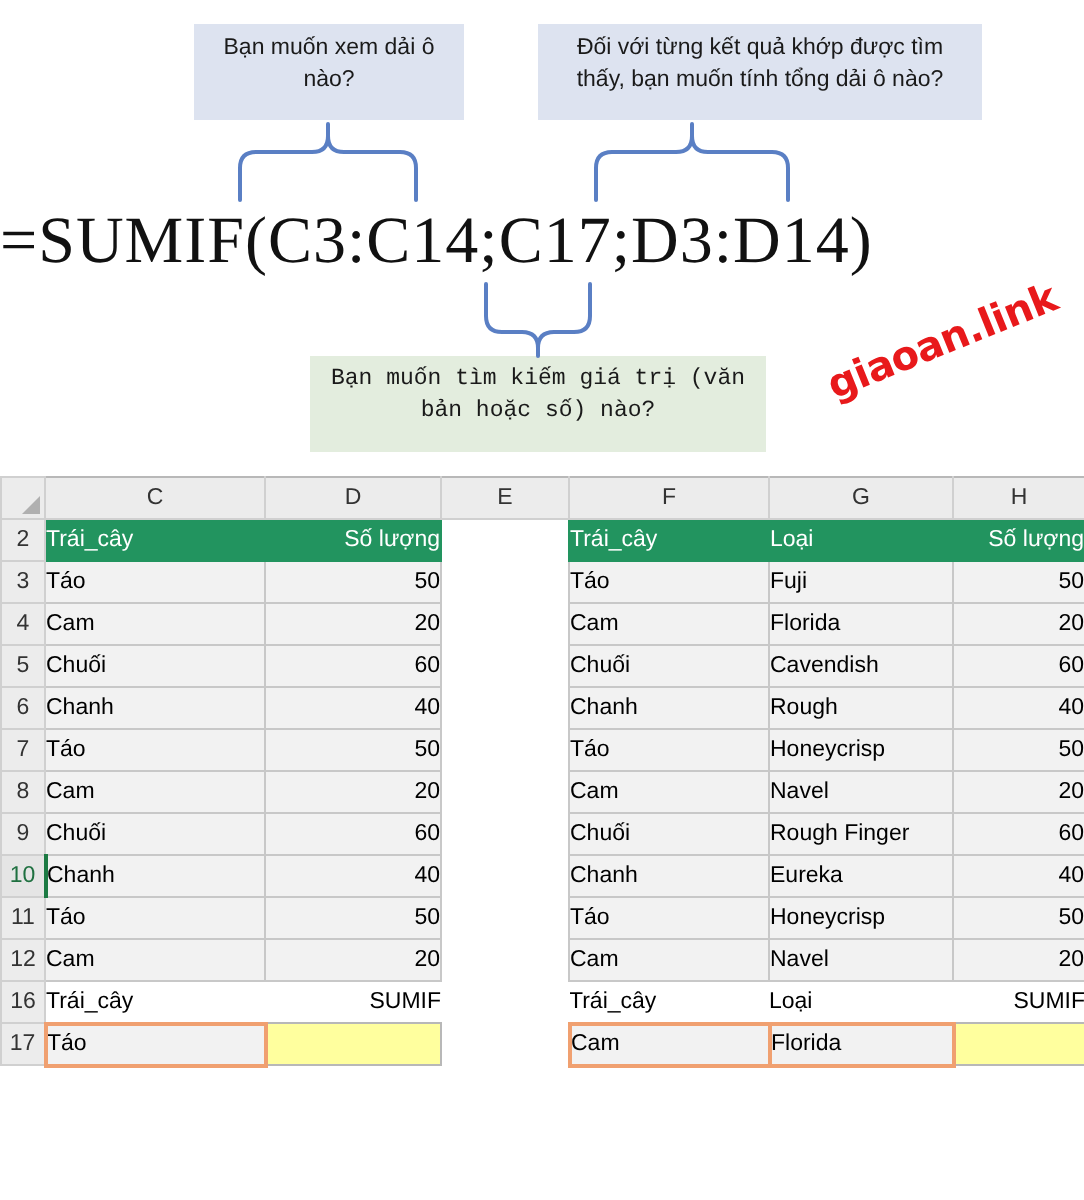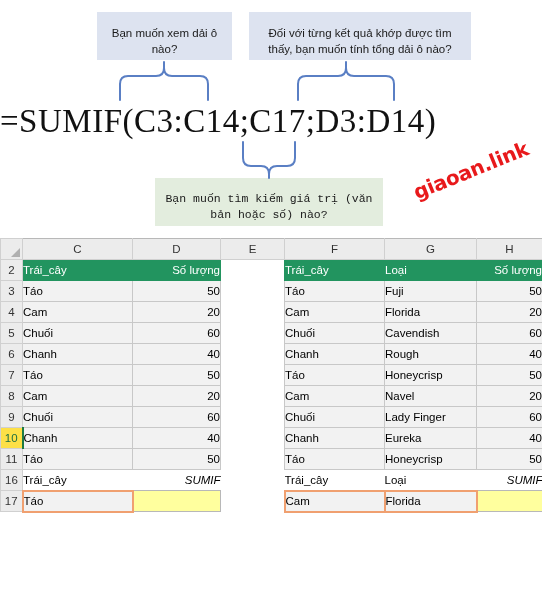--- a/index.html
+++ b/index.html
@@ -16,31 +16,31 @@
     -webkit-font-smoothing: antialiased;
   }
 
   
   .callout {
     position: absolute;
     box-sizing: border-box;
     font-size: 11.5px;
     line-height: 16px;
     color: #1a1a1a;
-    padding: 13px 10px;
+    padding: 4px 10px;
     text-align: center;
   }
   .callout-blue { background: #dde3f0; }
   .callout-green { background: #e3edde; font-family: Liberation Mono, monospace; }
 
   #callout-range {
     left: 97px; top: 12px; width: 135px; height: 48px;
   }
   #callout-sum {
-    left: 249px; top: 12px; width: 222px; height: 48px;
+    left: 269px; top: 12px; width: 222px; height: 48px;
   }
   #callout-criteria {
     left: 155px; top: 178px; width: 228px; height: 48px;
   }
 
   
   #brace-layer {
     position: absolute;
     left: 0; top: 0;
     width: 542px; height: 240px;
@@ -133,21 +133,21 @@
     background: #ececec;
     border: 1px solid #d0d0d0;
     text-align: center;
     color: #333333;
     font-size: 11.5px;
     width: 22px;
   }
   .rowhead.active {
     color: #1f7040;
     border-right: 2px solid #1c7a43;
-    background: #fde047;
+    background: #e5e5e5;
   }
 
   
   .cell {
     border: 1px solid #c8c8c8;
     background: #f2f2f2;
     padding: 0 5px;
     vertical-align: middle;
   }
   .cell.num { text-align: right; }
@@ -160,21 +160,21 @@
   .cell.hdr.num { text-align: right; }
   .cell.blank {
     background: #ffffff;
     border: none;
   }
   .cell.plain {
     background: #ffffff;
     border: none;
     padding: 0 5px;
   }
-  .cell.plain.num { text-align: right; font-weight: bold; font-style: italic; }
+  .cell.plain.num { text-align: right; font-weight: bold; }
   .cell.input {
     background: #f2f2f2;
     border: 2px solid #f0a070;
     padding: 0 5px;
   }
   .cell.result {
     background: #ffff9e;
     border: 1px solid #b8b8b8;
   }
 </style>
@@ -294,40 +294,49 @@
         <td class="cell">Cam</td>
         <td class="cell">Navel</td>
         <td class="cell num">20</td>
       </tr>
       <tr>
         <td class="rowhead">9</td>
         <td class="cell">Chuối</td>
         <td class="cell num">60</td>
         <td class="cell blank"></td>
         <td class="cell">Chuối</td>
-        <td class="cell">Lady Finger</td>
+        <td class="cell">Rough Finger</td>
         <td class="cell num">60</td>
       </tr>
       <tr>
         <td class="rowhead active">10</td>
         <td class="cell">Chanh</td>
         <td class="cell num">40</td>
         <td class="cell blank"></td>
         <td class="cell">Chanh</td>
         <td class="cell">Eureka</td>
         <td class="cell num">40</td>
       </tr>
       <tr>
         <td class="rowhead">11</td>
         <td class="cell">Táo</td>
         <td class="cell num">50</td>
         <td class="cell blank"></td>
         <td class="cell">Táo</td>
         <td class="cell">Honeycrisp</td>
         <td class="cell num">50</td>
+      </tr>
+      <tr>
+        <td class="rowhead">12</td>
+        <td class="cell">Cam</td>
+        <td class="cell num">20</td>
+        <td class="cell blank"></td>
+        <td class="cell">Cam</td>
+        <td class="cell">Navel</td>
+        <td class="cell num">20</td>
       </tr>
 
 
       <tr>
         <td class="rowhead">16</td>
         <td class="cell plain">Trái_cây</td>
         <td class="cell plain num">SUMIF</td>
         <td class="cell plain"></td>
         <td class="cell plain">Trái_cây</td>
         <td class="cell plain">Loại</td>

